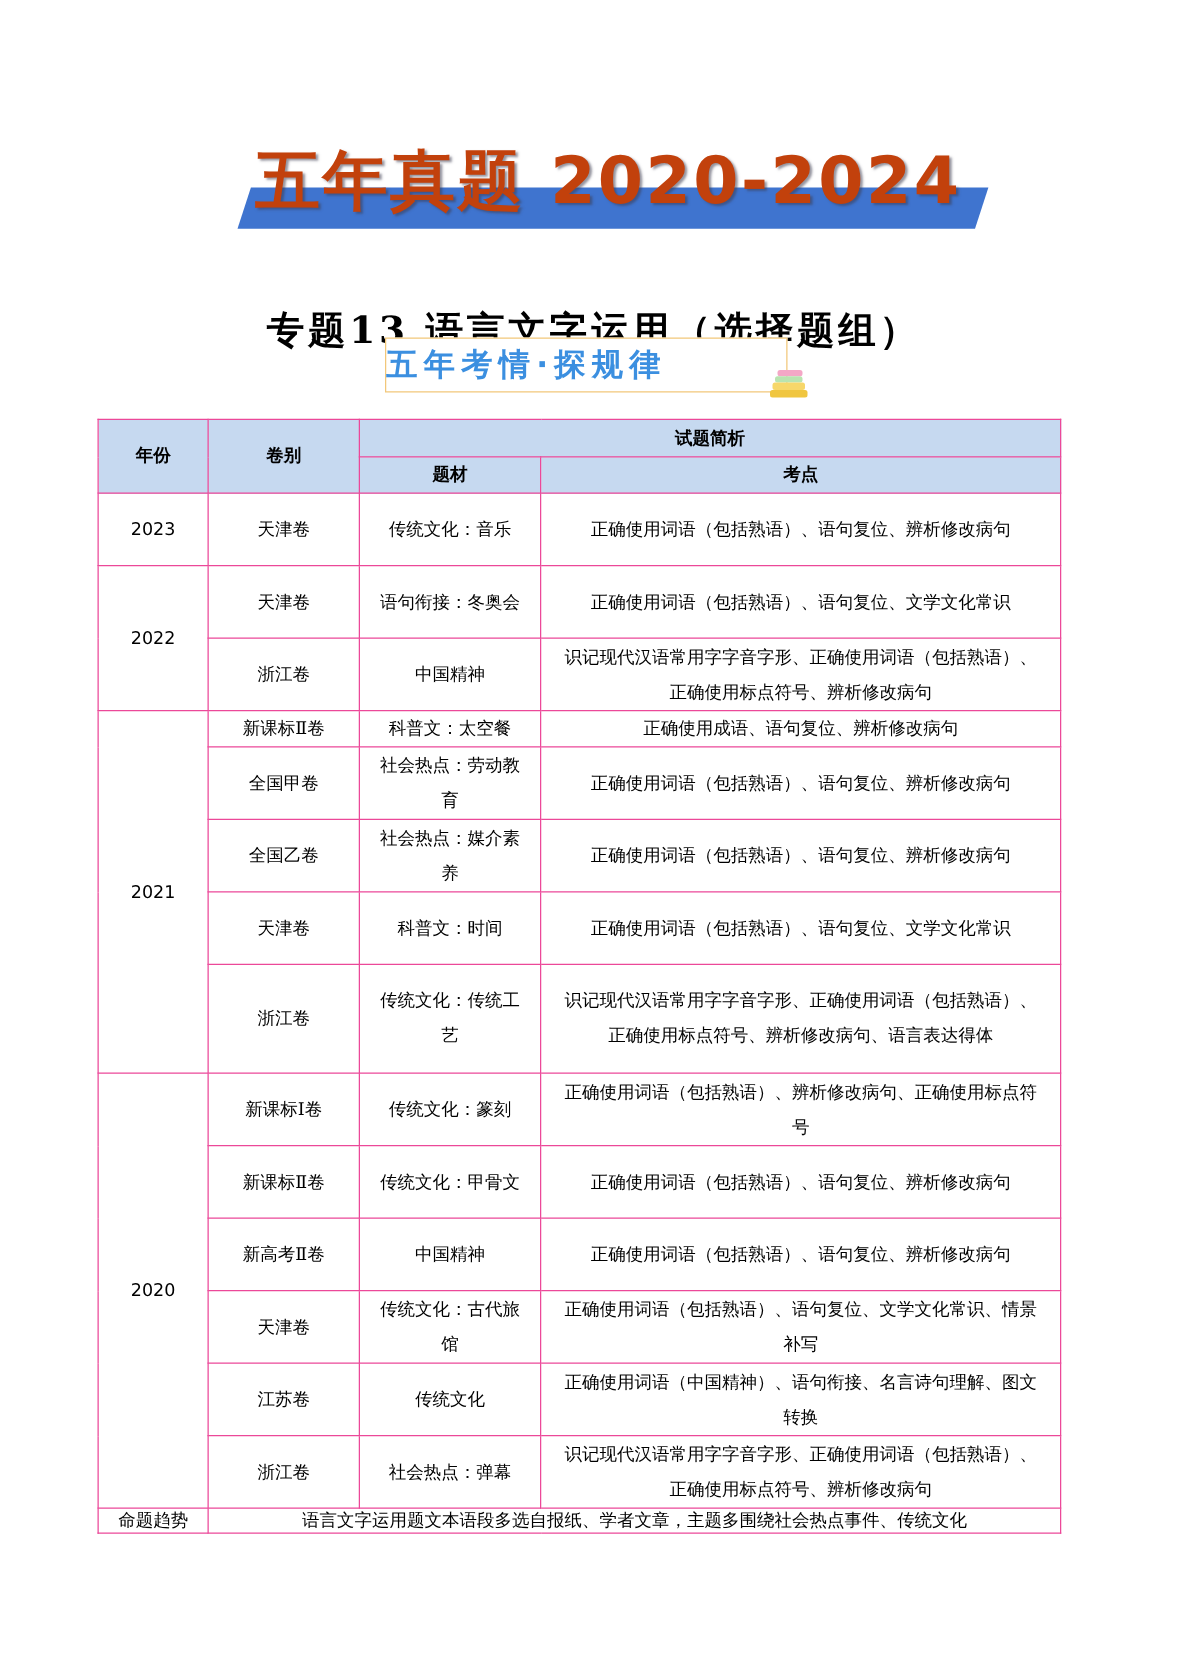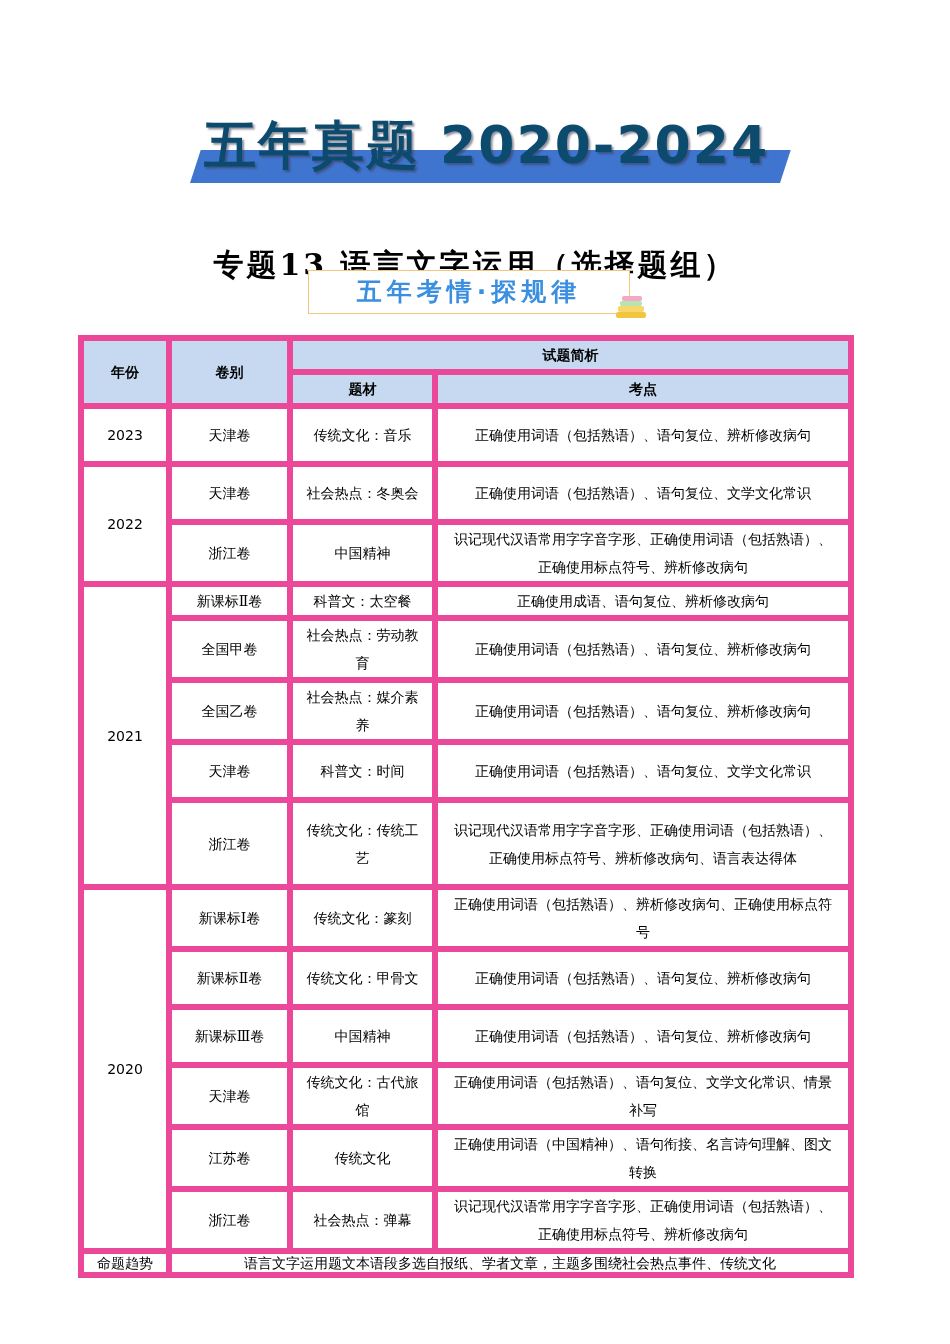--- a/index.html
+++ b/index.html
@@ -4,38 +4,38 @@
 <style>
   html, body { margin: 0; padding: 0; background: #ffffff; }
   body { width: 950px; height: 1344px; position: relative; overflow: hidden;
          font-family: "DejaVu Serif", "Liberation Serif", serif; color: #000; }
 
   .banner { position: absolute; left: 178px; top: 112px; width: 592px; height: 72px; }
   .banner-band { position: absolute; left: 0; top: 38px; width: 590px; height: 33px;
                  background: #3f74cf; transform: skewX(-18deg); transform-origin: left bottom; left: 12px; }
   .banner-text { position: absolute; left: 26px; top: 0; width: 560px; height: 72px;
                  font-family: "DejaVu Sans", "Liberation Sans", sans-serif; font-weight: bold;
-                 font-size: 52px; line-height: 66px; color: #0c4a6e; letter-spacing: 2px;
+                 font-size: 52px; line-height: 66px; color: #c2410c; letter-spacing: 2px;
                  text-shadow: 2px 2px 2px rgba(60,60,80,0.55); white-space: nowrap; text-align: right; }
 
   .subtitle { position: absolute; left: 0; width: 950px; top: 196px; text-align: center;
               font-family: "DejaVu Serif", "Liberation Serif", serif; font-weight: bold;
               font-size: 30px; line-height: 50px; letter-spacing: 3px; margin-top: 44px; }
 
   .tagbox { position: absolute; left: 308px; top: 270px; width: 320px; height: 42px;
             border: 1.5px solid #f2c77a; background: #ffffff; }
-  .tagbox-text { position: absolute; left: 0; top: 0; width: 320px; height: 42px; text-align: center;
+  .tagbox-text { position: absolute; left: 0; top: 0; width: 320px; height: 42px; text-align: left;
                  font-family: "DejaVu Sans", "Liberation Sans", sans-serif; font-weight: bold;
                  font-size: 25px; line-height: 42px; color: #3b8fe0; letter-spacing: 5px; }
   .books { position: absolute; left: 616px; top: 294px; width: 32px; height: 26px; }
   .book { position: absolute; border-radius: 2px; }
 
   table.exam { position: absolute; left: 78px; top: 335px; width: 770px; border-collapse: collapse;
                table-layout: fixed; font-size: 14px; }
-  table.exam td, table.exam th { border: 6px solid #ec4899; text-align: center; vertical-align: middle;
+  table.exam td, table.exam th { border: 1px solid #ec4899; text-align: center; vertical-align: middle;
                padding: 0 12px; line-height: 28px; font-weight: normal; }
   table.exam th { background: #c6d9f0; font-weight: bold; font-size: 14px; }
   .yearcell { font-family: "DejaVu Sans", "Liberation Sans", sans-serif; font-size: 14px; margin-top: 20px; }
   .trend-label { padding: 0 4px !important; white-space: nowrap; }
   .trend-text { text-align: right; white-space: nowrap; overflow: hidden; padding: 0 8px !important; }
 </style>
 </head>
 <body>
 
 <div class="banner">
@@ -78,21 +78,21 @@
     <tr style="height:58px">
       <td class="yearcell">2023</td>
       <td>天津卷</td>
       <td>传统文化：音乐</td>
       <td>正确使用词语（包括熟语）、语句复位、辨析修改病句</td>
     </tr>
 
     <tr style="height:58px">
       <td class="yearcell" rowspan="2">2022</td>
       <td>天津卷</td>
-      <td>社会热点：冬奥会</td>
+      <td>语句衔接：冬奥会</td>
       <td>正确使用词语（包括熟语）、语句复位、文学文化常识</td>
     </tr>
     <tr style="height:58px">
       <td>浙江卷</td>
       <td>中国精神</td>
       <td>识记现代汉语常用字字音字形、正确使用词语（包括熟语）、正确使用标点符号、辨析修改病句</td>
     </tr>
 
     <tr style="height:29px">
       <td class="yearcell" rowspan="5">2021</td>
@@ -126,21 +126,21 @@
       <td>新课标Ⅰ卷</td>
       <td>传统文化：篆刻</td>
       <td>正确使用词语（包括熟语）、辨析修改病句、正确使用标点符号</td>
     </tr>
     <tr style="height:58px">
       <td>新课标Ⅱ卷</td>
       <td>传统文化：甲骨文</td>
       <td>正确使用词语（包括熟语）、语句复位、辨析修改病句</td>
     </tr>
     <tr style="height:58px">
-      <td>新课标Ⅲ卷</td>
+      <td>新高考Ⅱ卷</td>
       <td>中国精神</td>
       <td>正确使用词语（包括熟语）、语句复位、辨析修改病句</td>
     </tr>
     <tr style="height:58px">
       <td>天津卷</td>
       <td>传统文化：古代旅馆</td>
       <td>正确使用词语（包括熟语）、语句复位、文学文化常识、情景补写</td>
     </tr>
     <tr style="height:58px">
       <td>江苏卷</td>

